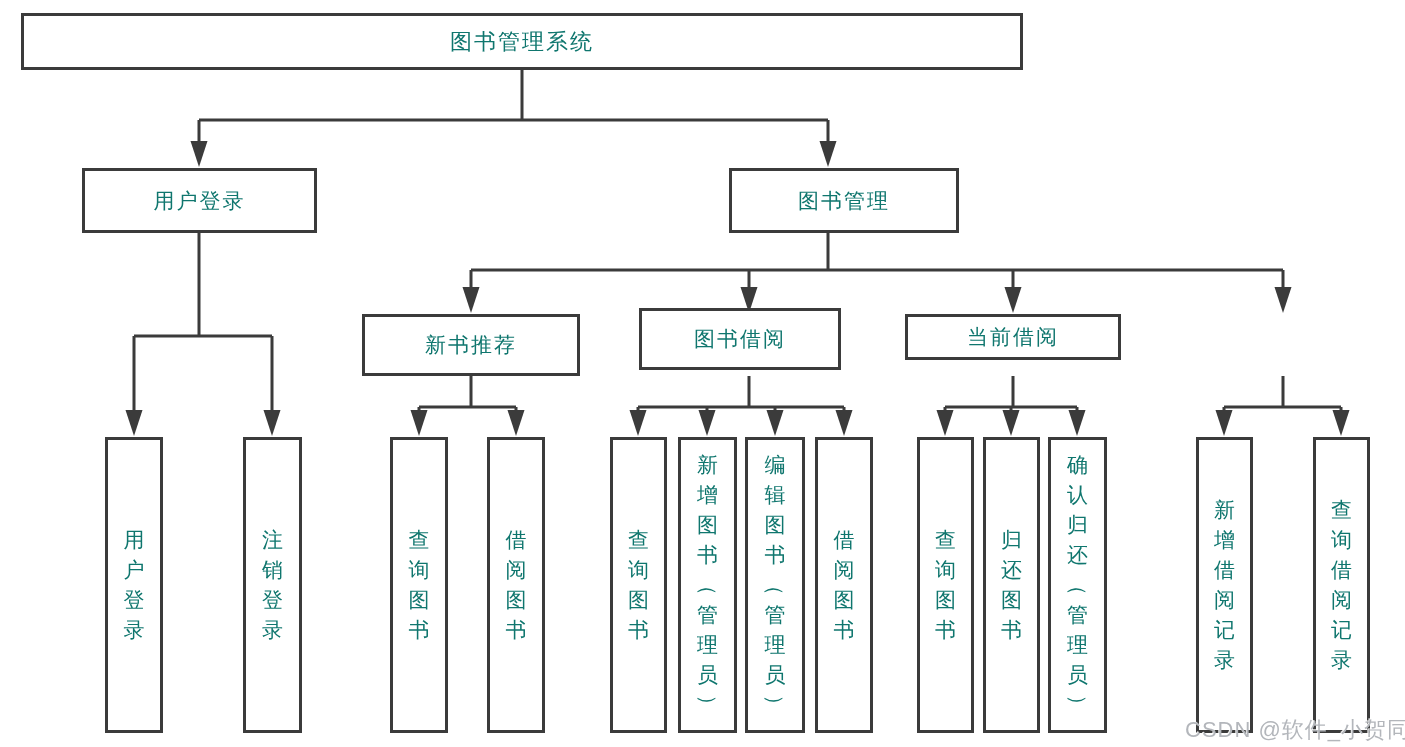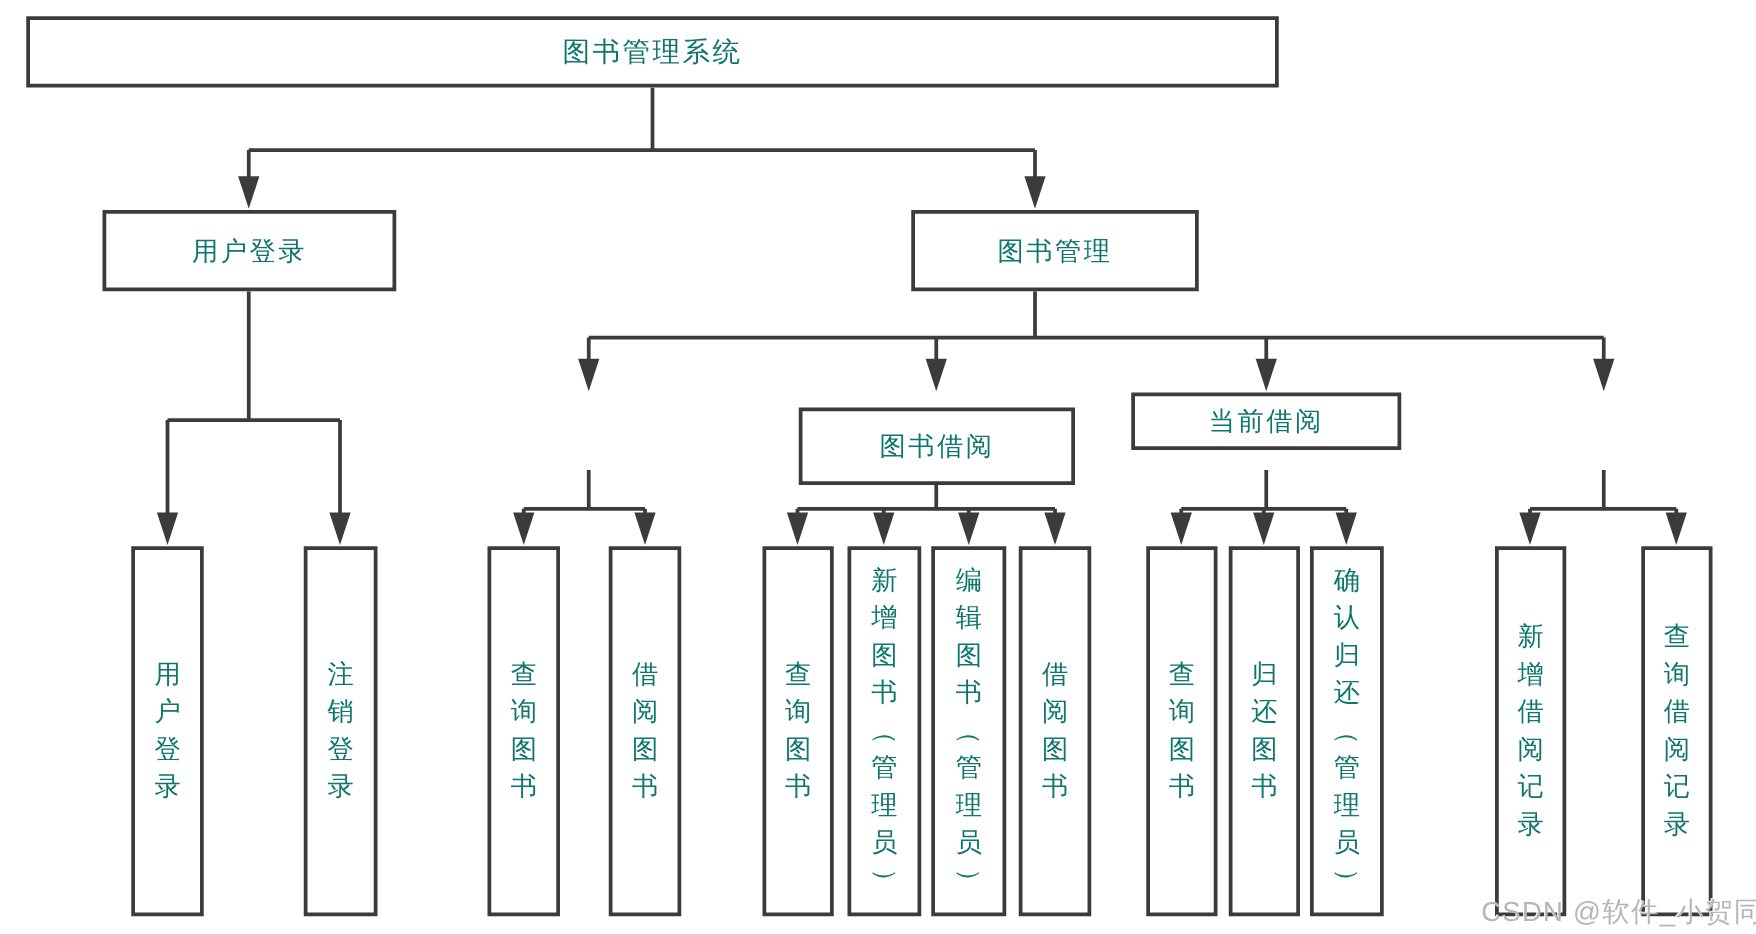--- a/index.html
+++ b/index.html
@@ -22,21 +22,21 @@
   #watermark{
     position:absolute;left:1185px;top:715px;z-index:3;
     font-size:22px;color:#b3b6bb;letter-spacing:1px;white-space:nowrap;
     text-shadow:-1px -1px 0 rgba(255,255,255,0.9);
   }
   
   #n-root {left:21px; top:13px; width:1002px;height:57px;font-size:22px;}
   #n-login {left:82px; top:168px;width:235px; height:65px;}
   #n-mgmt {left:713px; top:168px;width:230px; height:65px;margin-left:16px;}
   #n-rec {left:362px; top:314px;width:218px; height:62px;}
-  #n-borrow {left:639px; top:326px;width:221px; height:62px;}
+  #n-borrow {left:639px; top:308px;width:202px; height:62px;}
   #n-current{left:905px; top:314px;width:216px; height:46px;}
   #n-record {left:1175px;top:314px;width:216px; height:62px;}
   .leaf{top:437px;height:296px;}
   #l-login1 {left:105px; width:58px;}
   #l-logout {left:243px; width:59px;}
   #l-query1 {left:390px; width:58px;}
   #l-borrow1{left:487px; width:58px;}
   #l-query2 {left:610px; width:57px;}
   #l-add {left:678px; width:59px;}
   #l-edit {left:745px; width:60px;}
@@ -93,20 +93,23 @@
     <span class="label">图书管理系统</span>
   </div>
 
   <div class="box" id="n-login">
     <span class="label">用户登录</span>
   </div>
   <div class="box" id="n-mgmt">
     <span class="label">图书管理</span>
   </div>
 
+  <div class="box" id="n-rec">
+    <span class="label">新书推荐</span>
+  </div>
   <div class="box" id="n-borrow">
     <span class="label">图书借阅</span>
   </div>
   <div class="box" id="n-current">
     <span class="label">当前借阅</span>
   </div>
 
   <div class="box vbox leaf" id="l-login1">
     <span class="label">
         <span class="vchar">用</span>

